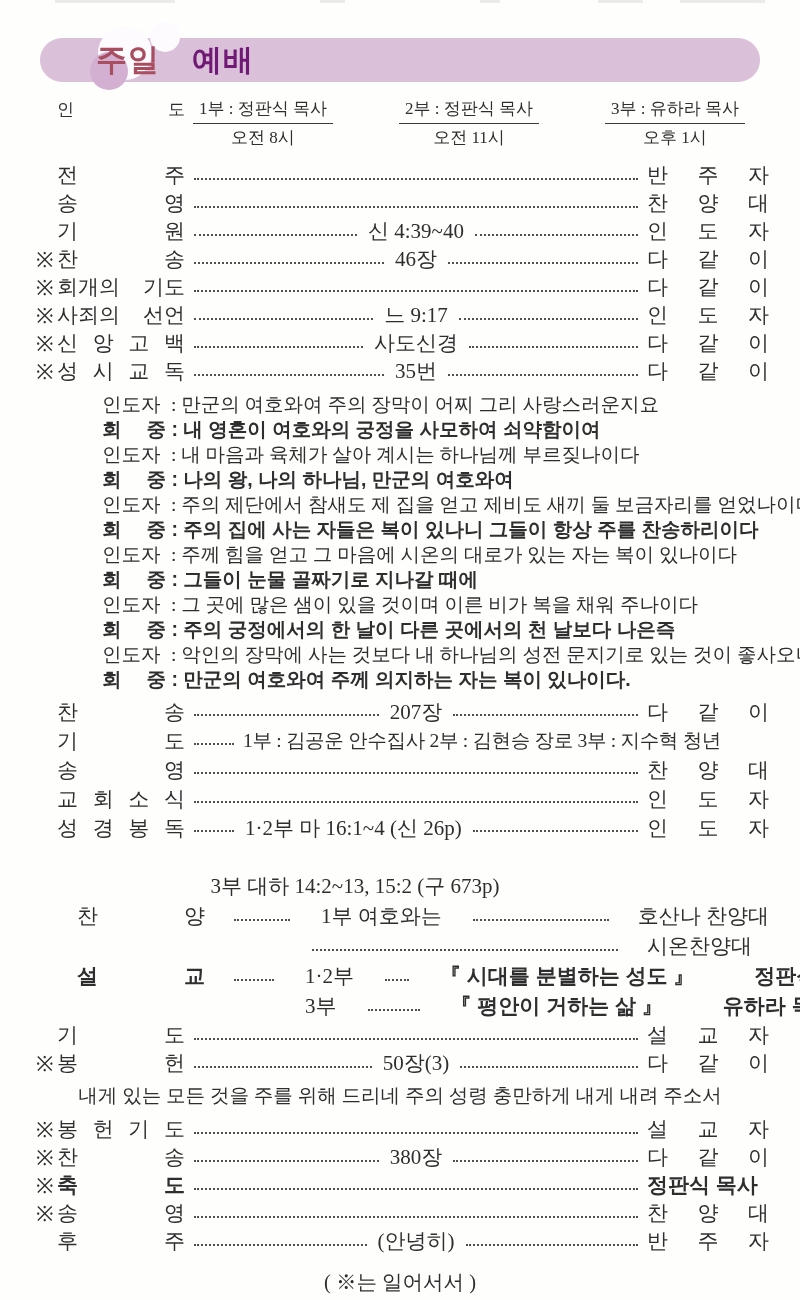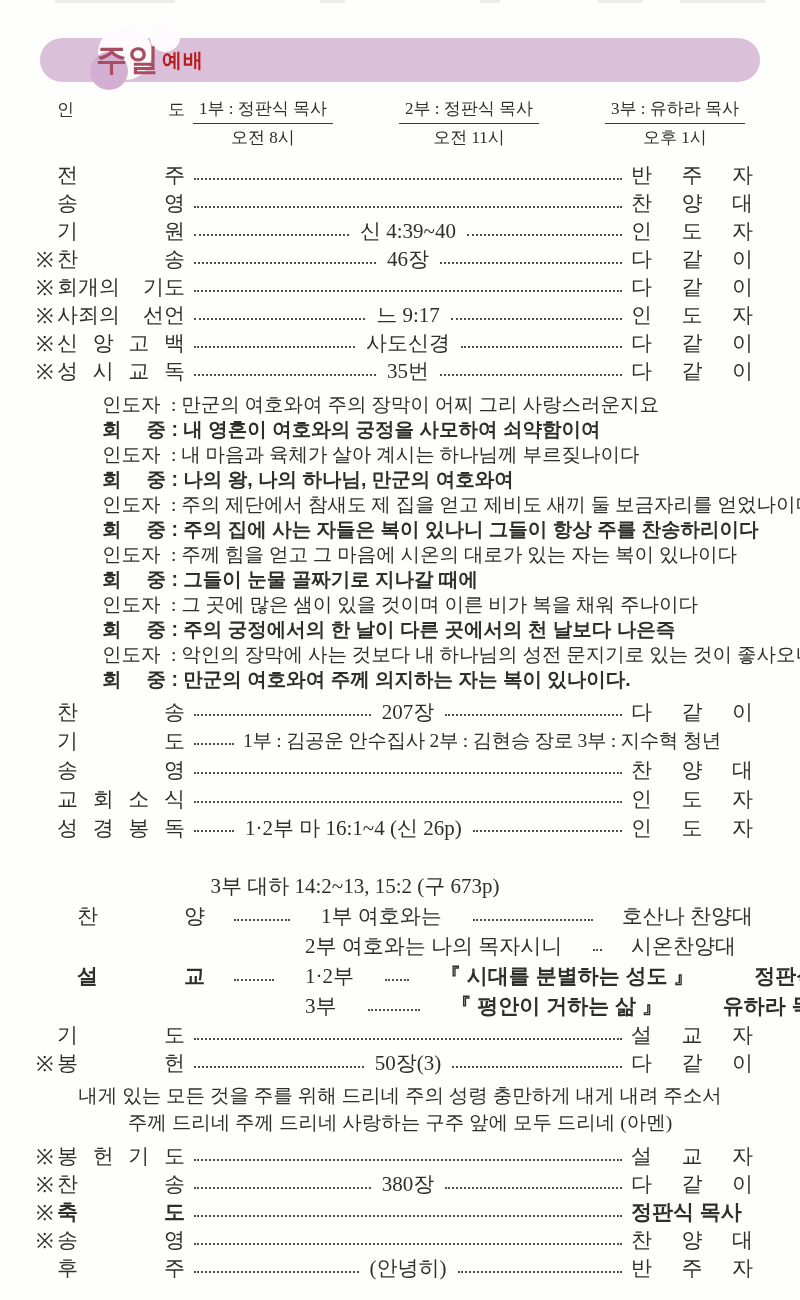--- a/index.html
+++ b/index.html
@@ -19,36 +19,36 @@
     height:44px;
     background:#dbc0da;
     border-radius:22px;
   }
   .deco-white-big{position:absolute;width:54px;height:54px;border-radius:50%;background:#fdfbfd;left:58px;top:-12px;}
   .deco-white-small{position:absolute;width:30px;height:30px;border-radius:50%;background:#fdfbfd;left:110px;top:-16px;}
   .deco-pink{position:absolute;width:38px;height:38px;border-radius:50%;background:#d3b0d2;left:50px;top:14px;}
   .header-title{
     position:absolute;left:56px;top:0;height:44px;z-index:2;
     display:flex;align-items:center;
-    font-family:"Liberation Sans","DejaVu Sans",sans-serif;font-weight:bold;
+    font-family:"Liberation Sans","DejaVu Sans",sans-serif;font-weight:bold;gap:30px;
   }
   .title-accent{color:#a84e60;font-size:31px;letter-spacing:1px;}
-  .title-rest{color:#b91c1c;font-size:20px;letter-spacing:1px;margin-left:2px;}
+  .title-rest{color:#701a75;font-size:30px;letter-spacing:1px;margin-left:2px;}
 
   
   .leader-row{display:flex;margin:14px 55px 0 36px;font-size:17px;}
   .leader-row .mk{flex:0 0 21px;}
   .leader-row .lbl{flex:0 0 128px;text-align:justify;text-align-last:justify;align-self:flex-start;line-height:27px;}
   .leader-cols{flex:1;display:flex;justify-content:space-between;padding-left:8px;gap:26px;}
   .leader-col{text-align:center;}
   .leader-name{line-height:25px;border-bottom:1.5px solid #3a3a3a;padding:0 6px 2px 6px;white-space:nowrap;}
   .leader-time{line-height:26px;padding-top:1px;}
 
   
-  .row{display:flex;align-items:center;margin:0 47px 0 36px;font-size:21px;white-space:nowrap;}
+  .row{display:flex;align-items:center;margin:0 31px 0 36px;font-size:21px;white-space:nowrap;}
   .sec-order1 .row{height:28px;}
   .sec-order2 .row{height:29px;}
   .sec-anthem .row{height:30px;gap:20px;}
   .sec-order2b .row{height:28px;}
   .sec-order3 .row{height:28px;}
   .mk{flex:0 0 21px;}
   .lbl{flex:0 0 128px;text-align:justify;text-align-last:justify;}
   .dots{flex:1 1 auto;height:1px;border-bottom:2px dotted #4f4f4f;margin:0 9px;align-self:center;transform:translateY(3px);}
   .dots.f56{flex:0 0 56px;}
   .dots.f40{flex:0 0 40px;}
@@ -280,21 +280,20 @@
     <span class="lbl">찬 양</span>
     <span class="dots f56"></span>
     <span class="ctr">1부 여호와는</span>
     <span class="dots"></span>
     <span class="rgt name">호산나 찬양대</span>
   </div>
   <div class="row">
     <span class="mk"></span>
     <span class="lbl"></span>
     <span class="dots f40 ghost"></span>
-    <span class="ctr">2부 여호와는 나의 목자시니</span>
     <span class="dots"></span>
     <span class="rgt name">시온찬양대</span>
   </div>
   <div class="row">
     <span class="mk"></span>
     <span class="lbl bold">설 교</span>
     <span class="dots f40"></span>
     <span class="ctr">1·2부</span>
     <span class="dots f24"></span>
     <span class="ctr bold">『 시대를 분별하는 성도 』</span>
@@ -325,21 +324,20 @@
     <span class="lbl">봉 헌</span>
     <span class="dots"></span>
     <span class="ctr">50장(3)</span>
     <span class="dots"></span>
     <span class="rgt">다 같 이</span>
   </div>
 </div>
 
 <div class="lyrics">
   <div>내게 있는 모든 것을 주를 위해 드리네 주의 성령 충만하게 내게 내려 주소서</div>
-  <div>주께 드리네 주께 드리네 사랑하는 구주 앞에 모두 드리네 (아멘)</div>
 </div>
 
 <div class="sec-order3" style="margin-top:6px;">
   <div class="row">
     <span class="mk">※</span>
     <span class="lbl">봉 헌 기 도</span>
     <span class="dots"></span>
     <span class="rgt">설 교 자</span>
   </div>
   <div class="row">

